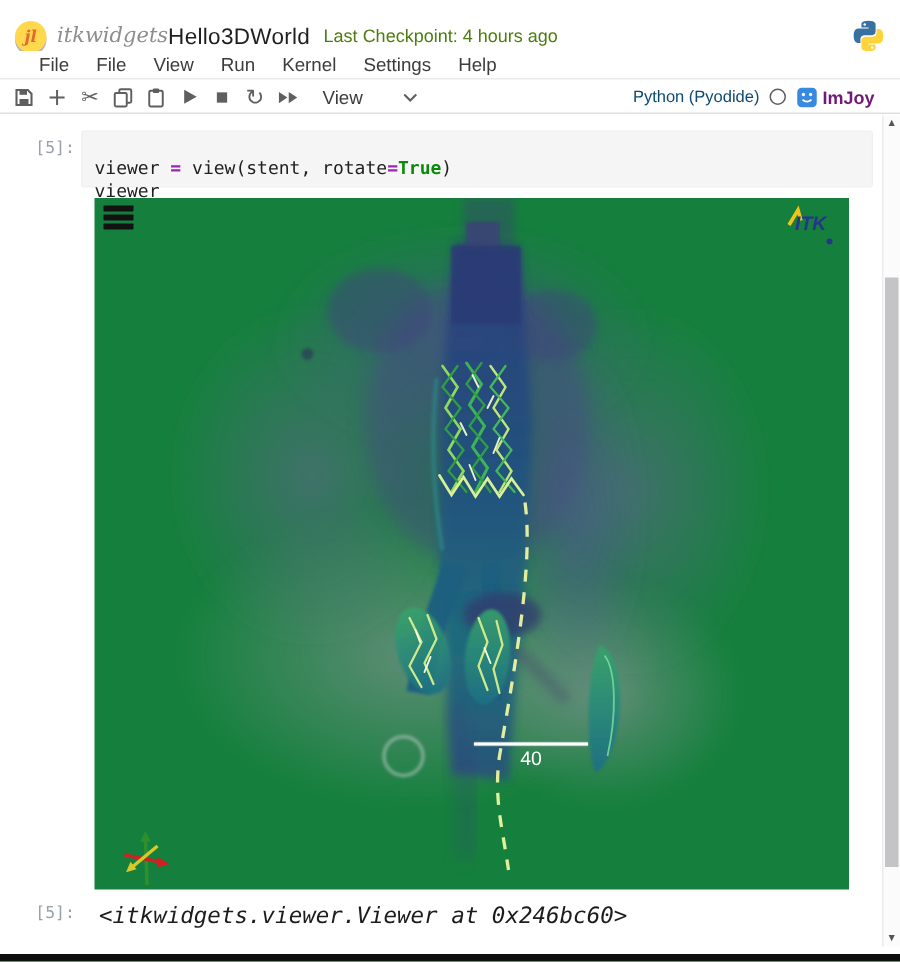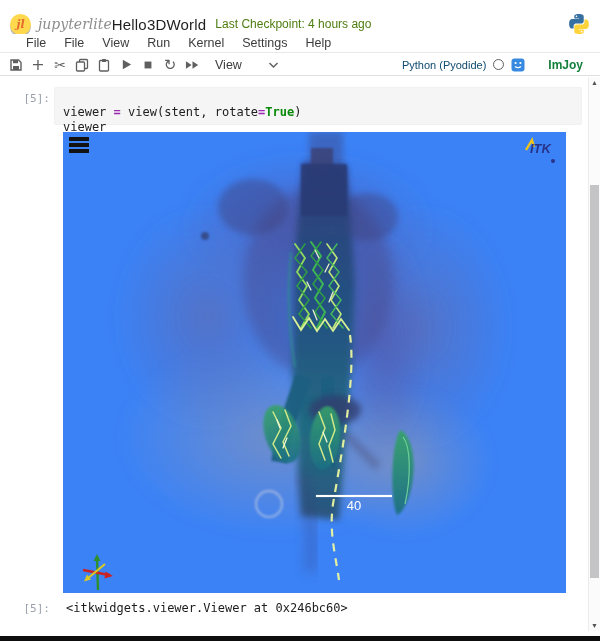--- a/index.html
+++ b/index.html
@@ -33,65 +33,65 @@
   .tb-btn { width:22px; height:20px; display:flex; align-items:center; justify-content:center;
     color:#5f5f5f; font-size:13px; cursor:pointer; }
   .tb-btn svg { display:block; }
   .glyph { font-family:"DejaVu Sans", sans-serif; }
   .celltype { font-size:12.5px; color:#3c3c3c; margin-left:12px; cursor:pointer; }
   .celltype-chevron { margin-left:26px; cursor:pointer; display:flex; align-items:center; }
   .tb-right { margin-left:auto; display:flex; align-items:center; gap:7px; padding-right:12px; }
   .kernel-name { font-size:11px; color:#0c4a6e; cursor:pointer; }
   .kernel-circle { width:11px; height:11px; border:1.6px solid #5f5f5f; border-radius:50%; }
   .imjoy { display:flex; align-items:center; gap:3px; cursor:pointer; }
-  .imjoy-label { font-size:12px; color:#15803d; font-weight:bold;margin-left:20px; }
+  .imjoy-label { font-size:12px; color:#701a75; font-weight:bold; }
   .in-prompt { position:absolute; top:92px; left:0; width:50px; text-align:right;
     font-size:11px; color:#9aa0ab; font-family:"DejaVu Sans Mono", monospace; }
   .cell-input { position:absolute; top:87px; left:54px; width:528px; height:38px;
     background:#f5f5f5; border:1px solid #f1f1f1; border-radius:2px; padding:17px 8px;
     font-family:"DejaVu Sans Mono", monospace; font-size:12px; line-height:15px; color:#212121; }
   .tok-op { color:#9c28b1; font-weight:bold; }
   .tok-kw { color:#0a8a0a; font-weight:bold; }
 
   
   .viewer { position:absolute; top:132px; left:63px; width:503px; height:461px;
-    background:#3b82f6; overflow:hidden; }
+    background:#15803d; overflow:hidden; }
   .volume-svg { position:absolute; top:0; left:0; }
   .hamburger { position:absolute; top:4px; left:5px; width:22px; height:20px; cursor:pointer; padding:1px; }
   .hamburger .bar { height:3.6px; background:#121212; margin-bottom:2.4px; border-radius:.5px; }
   .itk-logo { position:absolute; top:4px; right:6px; width:38px; height:30px; }
   .scalebar { position:absolute; left:253px; top:363px; width:76px; text-align:center; }
   .scalebar .line { height:2px; background:#ffffff; box-shadow:0 0 1px rgba(255,255,255,.8); }
   .scalebar .lbl { color:#ffffff; font-size:13px; margin-top:1px; font-family:"Liberation Sans", sans-serif; }
   .axes { position:absolute; left:8px; top:414px; }
 
   
   .out-prompt { position:absolute; top:602px; left:0; width:50px; text-align:right;
     font-size:11px; color:#9aa0ab; font-family:"DejaVu Sans Mono", monospace; }
   .out-text { position:absolute; top:601px; left:66px; font-family:"DejaVu Sans Mono", monospace;
-    font-size:12px; color:#1c1c1c; }
+    font-size:15px; color:#1c1c1c;font-style:italic; }
 
   
   .scrollbar { position:absolute; top:77px; right:0; width:12px; height:554px;
     background:#fbfbfb; border-left:1px solid #ececec; }
   .sb-up, .sb-down { position:absolute; left:0; width:11px; text-align:center;
     font-size:7px; color:#555; cursor:pointer; }
   .sb-up { top:2px; } .sb-down { bottom:2px; }
   .sb-thumb { position:absolute; top:108px; left:1px; width:9px; height:393px;
     background:#c4c4c6; cursor:pointer; }
 
   
   .bottom-bar { position:absolute; bottom:0; left:0; width:600px; height:5px; background:#0e0e0e; }
 </style>
 </head>
 <body>
 
 <div class="header">
   <div class="logo-bulb">jl</div>
-  <div class="brand">jupyterlite</div>
+  <div class="brand">itkwidgets</div>
   <div class="nb-title">Hello3DWorld</div>
   <div class="checkpoint">Last Checkpoint: 4 hours ago</div>
   <svg class="py-logo" viewBox="0 0 20 20">
     <path fill="#3771a1" d="M10,0.8c-4.6,0-4.3,2-4.3,2v2.1h4.4v0.6H3.9c0,0-2.9-0.3-2.9,4.3c0,4.6,2.6,4.4,2.6,4.4h1.5v-2.1c0,0-0.1-2.6,2.5-2.6h4.3c0,0,2.4,0,2.4-2.3V3.1C14.3,3.1,14.7,0.8,10,0.8z M7.7,2.2c0.4,0,0.8,0.4,0.8,0.8S8.1,3.8,7.7,3.8S6.9,3.4,6.9,3S7.3,2.2,7.7,2.2z"></path>
     <path fill="#ffd43b" d="M10,19.2c4.6,0,4.3-2,4.3-2v-2.1H9.9v-0.6h6.2c0,0,2.9,0.3,2.9-4.3c0-4.6-2.6-4.4-2.6-4.4h-1.5v2.1c0,0,0.1,2.6-2.5,2.6H8.1c0,0-2.4,0-2.4,2.3v3.9C5.7,16.9,5.3,19.2,10,19.2z M12.3,17.8c-0.4,0-0.8-0.4-0.8-0.8s0.4-0.8,0.8-0.8s0.8,0.4,0.8,0.8S12.7,17.8,12.3,17.8z"></path>
   </svg>
 </div>
 
 <div class="menubar">
   <span class="menu-item">File</span>

